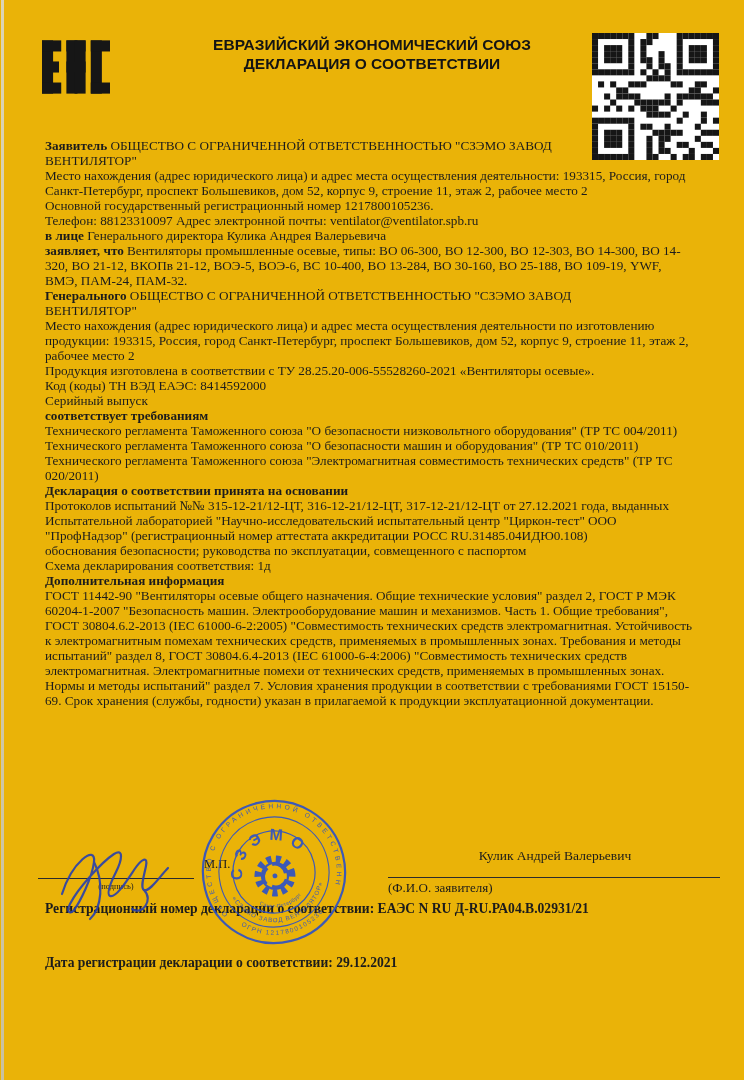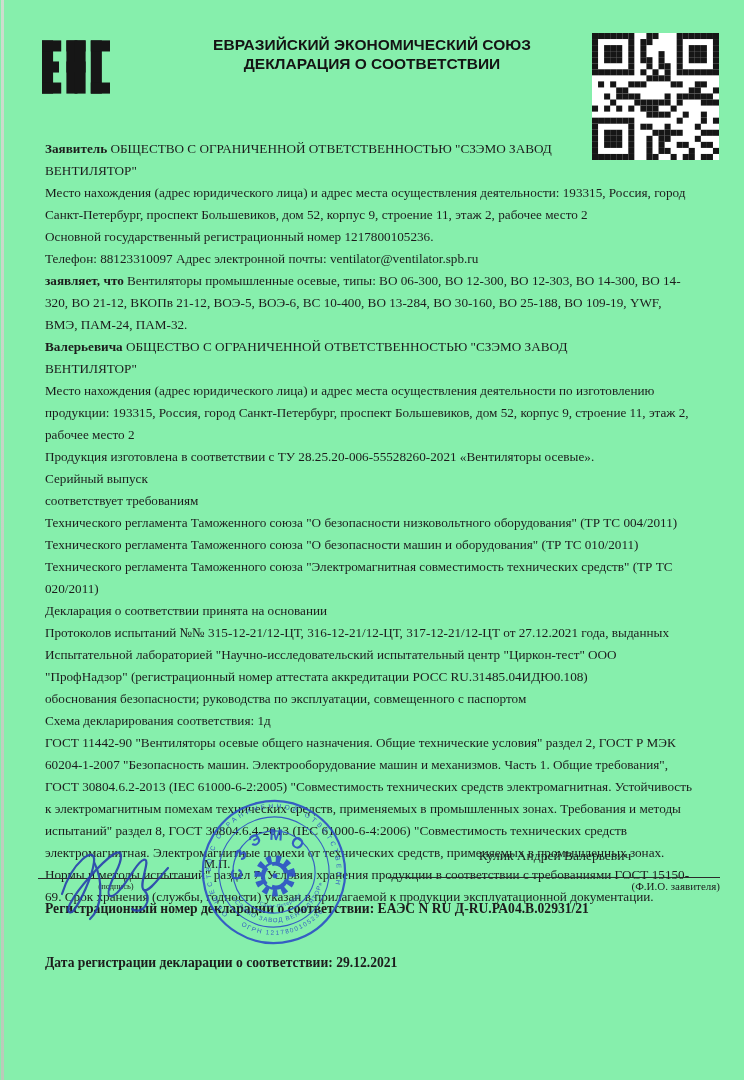--- a/index.html
+++ b/index.html
@@ -1,39 +1,39 @@
 <!DOCTYPE html>
 <html><head>
 <meta charset="utf-8">
 <style>
   html,body{margin:0;padding:0;background:#ffffff;}
-  .page{position:relative;width:744px;height:1080px;background:#86efac;overflow:hidden;
+  .page{position:relative;width:744px;height:1080px;background:#eab308;overflow:hidden;
         font-family:"Liberation Serif","DejaVu Serif",serif;color:#1c1c1c;}
   .scan-edge{position:absolute;left:1px;top:0;width:3px;height:100%;
              background:linear-gradient(#d9d9d3,#c3c3bb);opacity:.85;}
   .eac{position:absolute;left:42px;top:36px;}
   .doc-title{position:absolute;left:150px;top:35px;width:444px;text-align:center;
              font-family:"Liberation Sans","DejaVu Sans",sans-serif;font-weight:bold;
              font-size:15.5px;line-height:19px;color:#141414;}
   .qr{position:absolute;left:592px;top:33px;}
-  .body{position:absolute;left:45px;top:138px;width:650px;font-size:13.2px;line-height:22px;}
+  .body{position:absolute;left:45px;top:138px;width:650px;font-size:13.2px;line-height:15px;}
   .body p{margin:0;}
   .lead{font-weight:bold;}
-  .bold{font-weight:normal;}
+  .bold{font-weight:bold;}
   .w565{width:566px;}
   .w600{width:602px;}
   .mt2{margin-top:2px;}.mt4{margin-top:4px;}.mt7{margin-top:7px;}.mt12{margin-top:12px;}
   .sig-svg{position:absolute;left:44px;top:832px;z-index:3;}
   .sig-line{position:absolute;left:38px;top:878px;width:156px;border-top:1.6px solid #2b2b2b;}
   .sig-cap{position:absolute;left:38px;top:881px;width:156px;text-align:center;font-size:8.5px;}
   .mp{position:absolute;left:204px;top:857px;font-size:12.5px;text-align:right;}
   .stamp{position:absolute;left:194px;top:792px;z-index:5;opacity:.92;}
   .signer-name{position:absolute;left:390px;top:848px;width:330px;text-align:center;font-size:13.5px;}
   .name-line{position:absolute;left:388px;top:877px;width:332px;border-top:1.6px solid #2b2b2b;}
-  .name-cap{position:absolute;left:388px;top:880px;width:332px;text-align:right;font-size:11px;}
+  .name-cap{position:absolute;left:388px;top:880px;width:332px;text-align:left;font-size:13px;}
   .reg{position:absolute;left:45px;width:680px;font-weight:bold;font-size:13.6px;line-height:16px;}
   .reg-num{top:901px;}
   .reg-date{top:924px;margin-top:31px;}
   .stamp text{font-family:"Liberation Sans","DejaVu Sans",sans-serif;fill:#2f52c5;}
 </style>
 </head>
 <body>
 
 <div class="page">
   <div class="scan-edge"></div>
@@ -272,33 +272,36 @@
           <rect x="114" y="120" width="6" height="6"></rect>
         </g>
     </svg>
   </div>
 
   <div class="body">
     <p class="w565"><span class="lead">Заявитель</span> <span>ОБЩЕСТВО С ОГРАНИЧЕННОЙ ОТВЕТСТВЕННОСТЬЮ "СЗЭМО ЗАВОД ВЕНТИЛЯТОР"</span></p>
     <p>Место нахождения (адрес юридического лица) и адрес места осуществления деятельности: 193315, Россия, город Санкт-Петербург, проспект Большевиков, дом 52, корпус 9, строение 11, этаж 2, рабочее место 2</p>
     <p>Основной государственный регистрационный номер 1217800105236.</p>
     <p>Телефон: 88123310097 Адрес электронной почты: ventilator@ventilator.spb.ru</p>
+    <p><span class="lead">в лице</span> <span>Генерального директора Кулика Андрея Валерьевича</span></p>
     <p class="mt4"><span class="lead">заявляет, что</span> <span>Вентиляторы промышленные осевые, типы: ВО 06-300, ВО 12-300, ВО 12-303, ВО 14-300, ВО 14-320, ВО 21-12, ВКОПв 21-12, ВОЭ-5, ВОЭ-6, ВС 10-400, ВО 13-284, ВО 30-160, ВО 25-188, ВО 109-19, YWF, ВМЭ, ПАМ-24, ПАМ-32.</span></p>
-    <p class="w600 mt2"><span class="lead">Валерьевича</span> <span>ОБЩЕСТВО С ОГРАНИЧЕННОЙ ОТВЕТСТВЕННОСТЬЮ "СЗЭМО ЗАВОД ВЕНТИЛЯТОР"</span></p>
+    <p class="w600 mt2"><span class="lead">Генерального</span> <span>ОБЩЕСТВО С ОГРАНИЧЕННОЙ ОТВЕТСТВЕННОСТЬЮ "СЗЭМО ЗАВОД ВЕНТИЛЯТОР"</span></p>
     <p>Место нахождения (адрес юридического лица) и адрес места осуществления деятельности по изготовлению продукции: 193315, Россия, город Санкт-Петербург, проспект Большевиков, дом 52, корпус 9, строение 11, этаж 2, рабочее место 2</p>
     <p class="mt2">Продукция изготовлена в соответствии с ТУ 28.25.20-006-55528260-2021 «Вентиляторы осевые».</p>
+    <p class="mt4">Код (коды) ТН ВЭД ЕАЭС: 8414592000</p>
     <p class="mt4">Серийный выпуск</p>
     <p class="bold mt4">соответствует требованиям</p>
     <p class="mt2">Технического регламента Таможенного союза "О безопасности низковольтного оборудования" (ТР ТС 004/2011)</p>
     <p>Технического регламента Таможенного союза "О безопасности машин и оборудования" (ТР ТС 010/2011)</p>
     <p>Технического регламента Таможенного союза "Электромагнитная совместимость технических средств" (ТР ТС 020/2011)</p>
     <p class="bold mt7">Декларация о соответствии принята на основании</p>
     <p>Протоколов испытаний №№ 315-12-21/12-ЦТ, 316-12-21/12-ЦТ, 317-12-21/12-ЦТ от 27.12.2021 года, выданных Испытательной лабораторией "Научно-исследовательский испытательный центр "Циркон-тест" ООО "ПрофНадзор" (регистрационный номер аттестата аккредитации РОСС RU.31485.04ИДЮ0.108)</p>
     <p>обоснования безопасности; руководства по эксплуатации, совмещенного с паспортом</p>
     <p>Схема декларирования соответствия: 1д</p>
+    <p class="bold mt4">Дополнительная информация</p>
     <p>ГОСТ 11442-90 "Вентиляторы осевые общего назначения. Общие технические условия" раздел 2, ГОСТ Р МЭК 60204-1-2007 "Безопасность машин. Электрооборудование машин и механизмов. Часть 1. Общие требования", ГОСТ 30804.6.2-2013 (IEC 61000-6-2:2005) "Совместимость технических средств электромагнитная. Устойчивость к электромагнитным помехам технических средств, применяемых в промышленных зонах. Требования и методы испытаний" раздел 8, ГОСТ 30804.6.4-2013 (IEC 61000-6-4:2006) "Совместимость технических средств электромагнитная. Электромагнитные помехи от технических средств, применяемых в промышленных зонах. Нормы и методы испытаний" раздел 7. Условия хранения продукции в соответствии с требованиями ГОСТ 15150-69. Срок хранения (службы, годности) указан в прилагаемой к продукции эксплуатационной документации.</p>
   </div>
 
   <div class="sig-svg">
     <svg width="150" height="90" viewBox="0 0 150 90" xmlns="http://www.w3.org/2000/svg" fill="none" stroke="#2840ae" stroke-width="2.2" stroke-linecap="round" opacity="0.9">
       <path d="M18,62 C 28,30 52,12 50,30 C 48,46 36,70 30,78 C 26,83 22,80 26,72 C 34,56 58,30 70,22 C 80,16 78,28 72,40 C 66,52 62,62 66,64 C 72,66 82,50 90,38 C 98,26 104,24 102,34 C 100,44 96,56 100,58 C 106,60 116,44 124,36"></path>
       <path d="M50,30 C 60,50 58,76 46,87"></path>
       <path d="M100,58 C 110,68 98,84 88,77"></path>
     </svg>
   </div>

